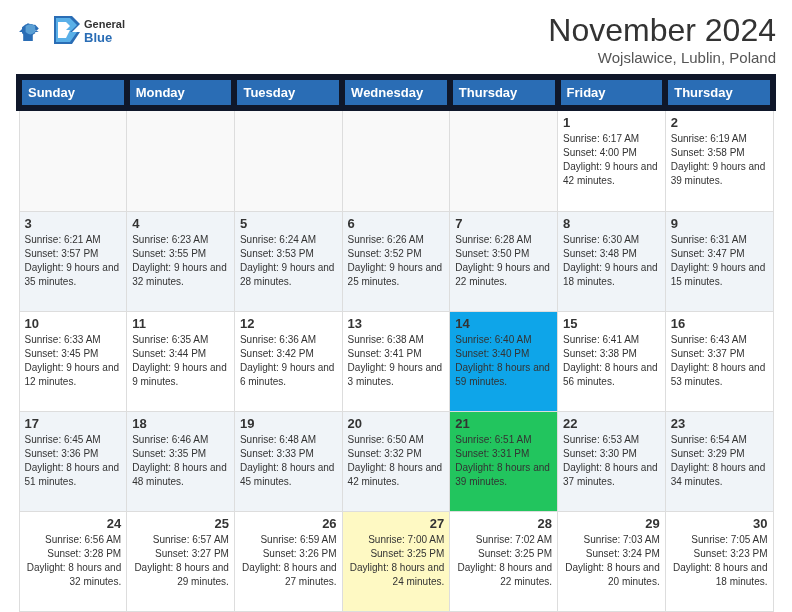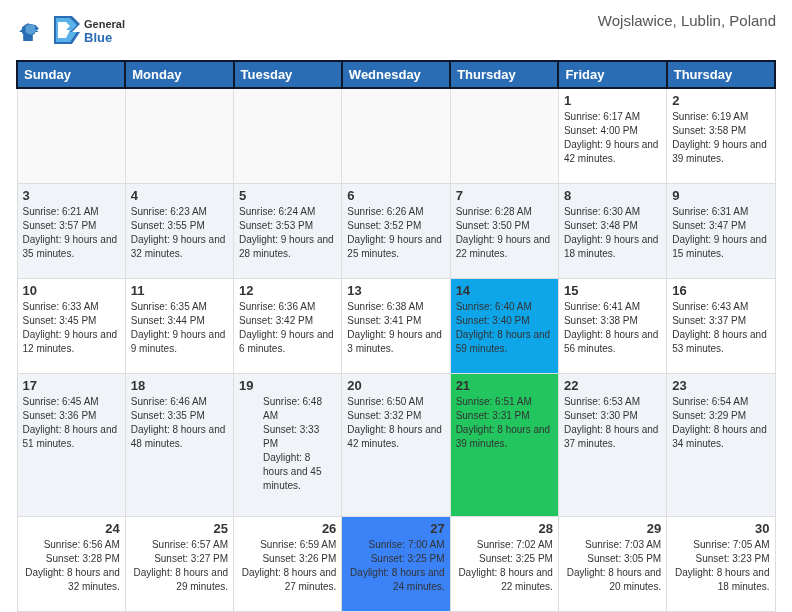--- a/index.html
+++ b/index.html
@@ -51,21 +51,21 @@
       width: 100%;
       table-layout: fixed;
     }
     .calendar th {
       background-color: #2a6db5;
       color: #fff;
       text-align: left;
       padding: 5px 6px;
       font-size: 13px;
       font-weight: bold;
-      border: 2px solid #0f172a;
+      border: 6px solid #0f172a;
     }
     .calendar td {
       vertical-align: top;
       padding: 4px 5px;
       border: 1px solid #ddd;
       font-size: 10.5px;
       color: #333;
       background: #fff;
     }
     .calendar td.empty {
@@ -103,20 +103,21 @@
         <svg width="90" height="36" viewBox="0 0 90 36" xmlns="http://www.w3.org/2000/svg">
           <polygon points="10,4 28,4 36,12 28,20 36,20 28,32 10,32" fill="#2a6db5"></polygon>
           <polygon points="12,6 26,6 33,13 26,20 33,20 26,30 12,30" fill="#5ab0e8"></polygon>
           <polygon points="14,10 22,10 26,14 22,18 26,18 22,26 14,26" fill="#fff"></polygon>
           <text x="40" y="16" font-family="Arial" font-size="11" font-weight="bold" fill="#333">General</text>
           <text x="40" y="30" font-family="Arial" font-size="13" font-weight="bold" fill="#2a6db5">Blue</text>
         </svg>
       </div>
     </div>
     <div class="title-section">
+      <div class="month-title">November 2024</div>
       <div class="subtitle">Wojslawice, Lublin, Poland</div>
     </div>
   </div>
 
   <table class="calendar">
     <thead>
       <tr>
         <th>Sunday</th>
         <th>Monday</th>
         <th>Tuesday</th>
@@ -242,21 +243,21 @@
 Daylight: 8 hours and 51 minutes.</div>
           </td>
           <td style="background: rgb(240, 244, 248);">
             <span class="day-num">18</span>
             <div class="day-info" style="white-space: pre-line;">Sunrise: 6:46 AM
 Sunset: 3:35 PM
 Daylight: 8 hours and 48 minutes.</div>
           </td>
           <td style="background: rgb(240, 244, 248);">
             <span class="day-num">19</span>
-            <div class="day-info" style="white-space: pre-line; margin-left: 24px;">Sunrise: 6:48 AM
+            <div class="day-info" style="white-space: pre-line;">Sunrise: 6:48 AM
 Sunset: 3:33 PM
 Daylight: 8 hours and 45 minutes.</div>
           </td>
           <td style="background: rgb(240, 244, 248);">
             <span class="day-num">20</span>
             <div class="day-info" style="white-space: pre-line;">Sunrise: 6:50 AM
 Sunset: 3:32 PM
 Daylight: 8 hours and 42 minutes.</div>
           </td>
           <td style="background: #22c55e;">
@@ -290,36 +291,36 @@
             <div class="day-info" style="white-space: pre-line;">Sunrise: 6:57 AM
 Sunset: 3:27 PM
 Daylight: 8 hours and 29 minutes.</div>
           </td>
           <td style="background: rgb(255, 255, 255);">
             <span class="day-num">26</span>
             <div class="day-info" style="white-space: pre-line;">Sunrise: 6:59 AM
 Sunset: 3:26 PM
 Daylight: 8 hours and 27 minutes.</div>
           </td>
-          <td style="background: #3b82f6;">
+          <td style="background: #fef9c3;">
             <span class="day-num">27</span>
             <div class="day-info" style="white-space: pre-line;">Sunrise: 7:00 AM
 Sunset: 3:25 PM
 Daylight: 8 hours and 24 minutes.</div>
           </td>
           <td style="background: rgb(255, 255, 255);">
             <span class="day-num">28</span>
             <div class="day-info" style="white-space: pre-line;">Sunrise: 7:02 AM
 Sunset: 3:25 PM
 Daylight: 8 hours and 22 minutes.</div>
           </td>
           <td style="background: rgb(255, 255, 255);">
             <span class="day-num">29</span>
             <div class="day-info" style="white-space: pre-line;">Sunrise: 7:03 AM
-Sunset: 3:05 PM
+Sunset: 3:24 PM
 Daylight: 8 hours and 20 minutes.</div>
           </td>
           <td style="background: rgb(255, 255, 255);">
             <span class="day-num">30</span>
             <div class="day-info" style="white-space: pre-line;">Sunrise: 7:05 AM
 Sunset: 3:23 PM
 Daylight: 8 hours and 18 minutes.</div>
           </td>
         </tr>
       </tbody>

